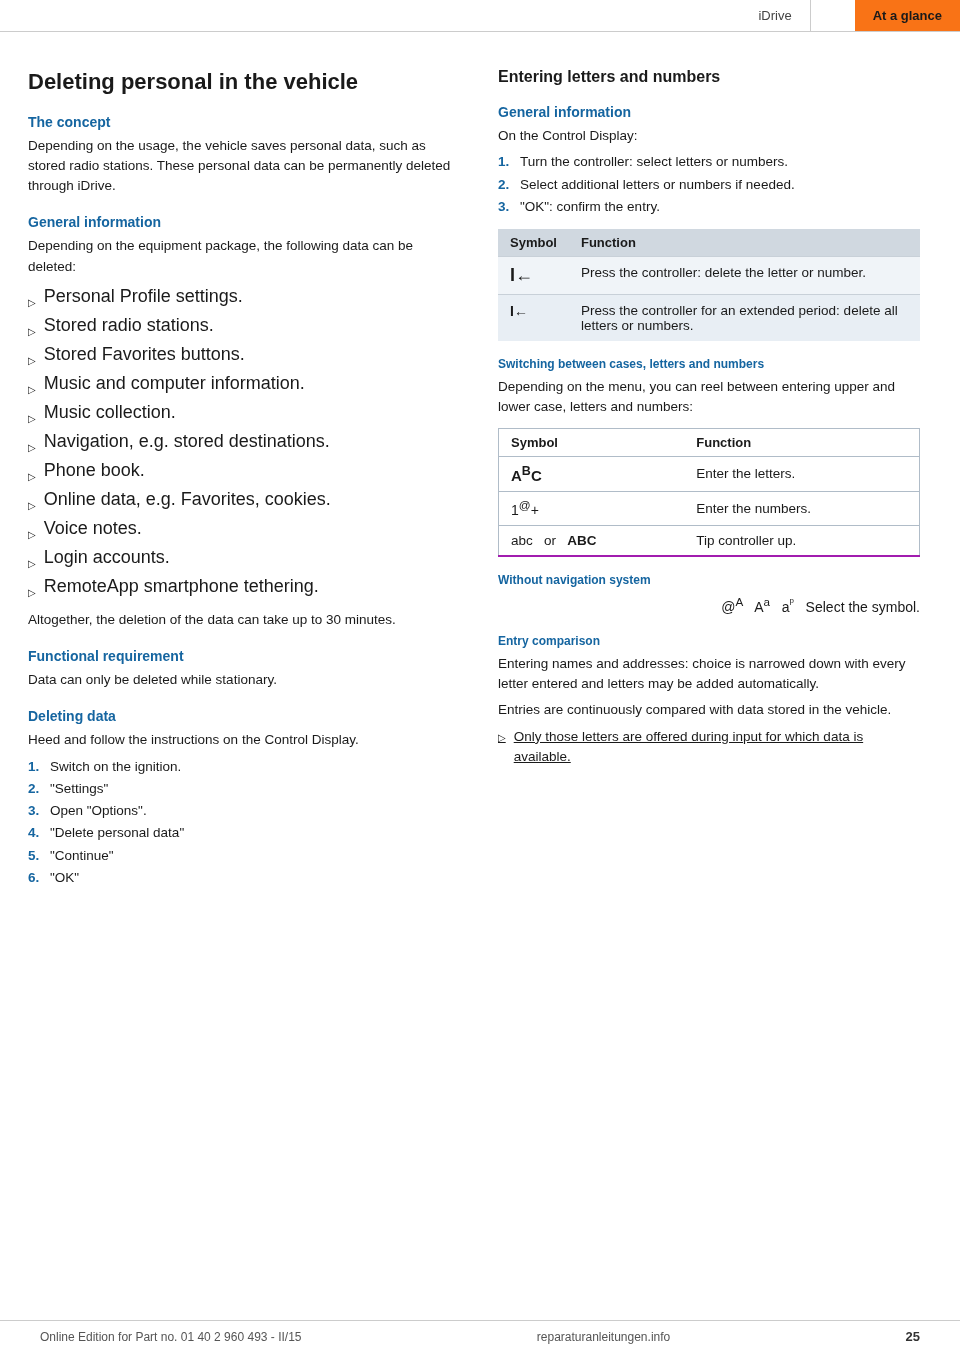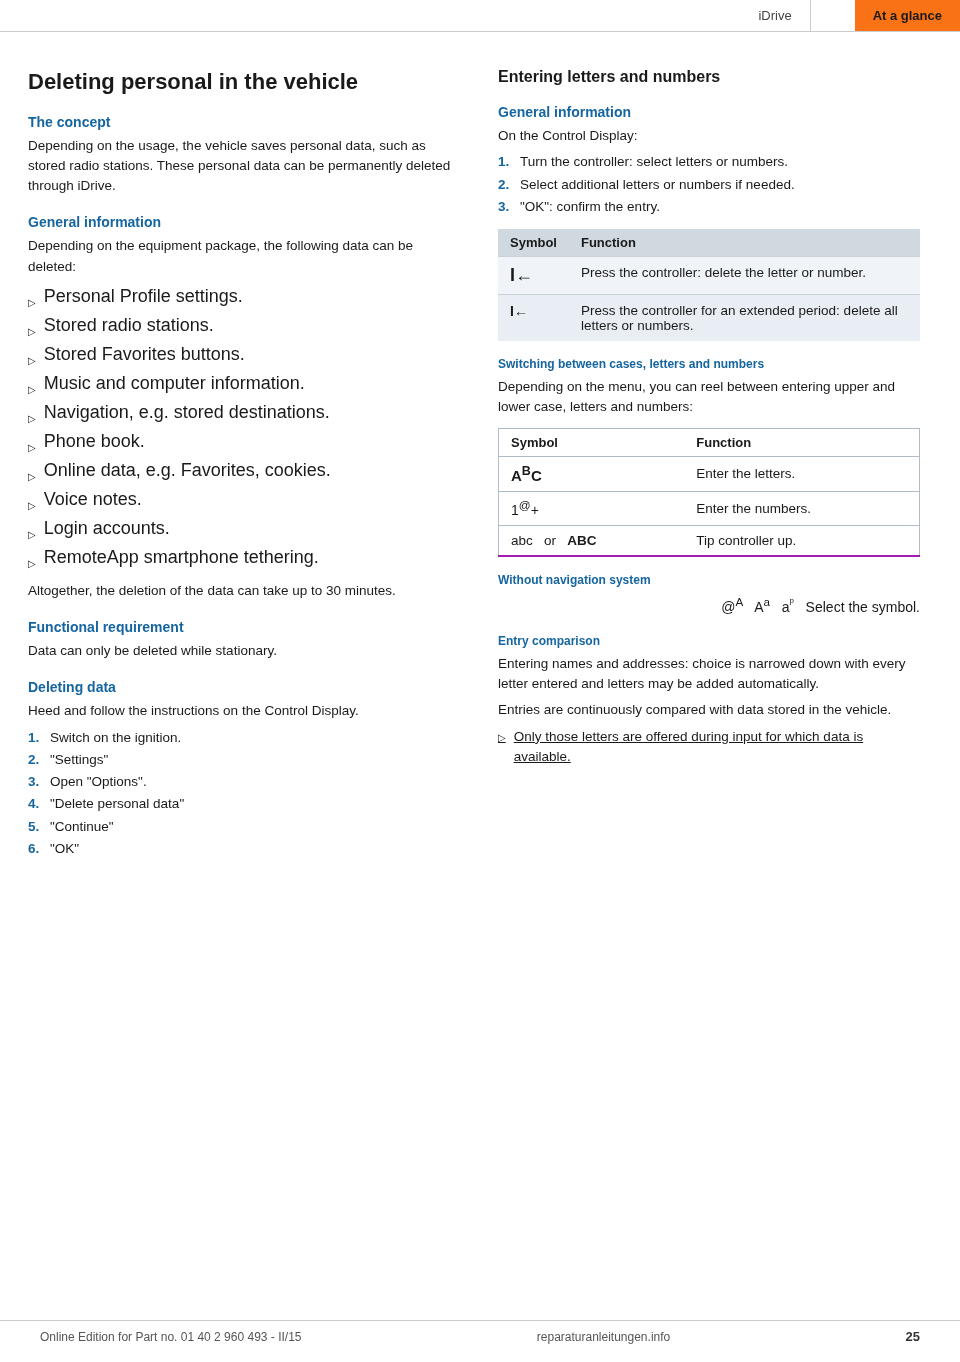--- a/index.html
+++ b/index.html
@@ -294,20 +294,23 @@
         <li>
             <span>Stored radio stations.</span>
           </li>
         <li>
             <span>Stored Favorites buttons.</span>
           </li>
         <li>
             <span>Music and computer information.</span>
           </li>
         <li>
+            <span>Music collection.</span>
+          </li>
+        <li>
             <span>Navigation, e.g. stored destinations.</span>
           </li>
         <li>
             <span>Phone book.</span>
           </li>
         <li>
             <span>Online data, e.g. Favorites, cookies.</span>
           </li>
         <li>
             <span>Voice notes.</span>

